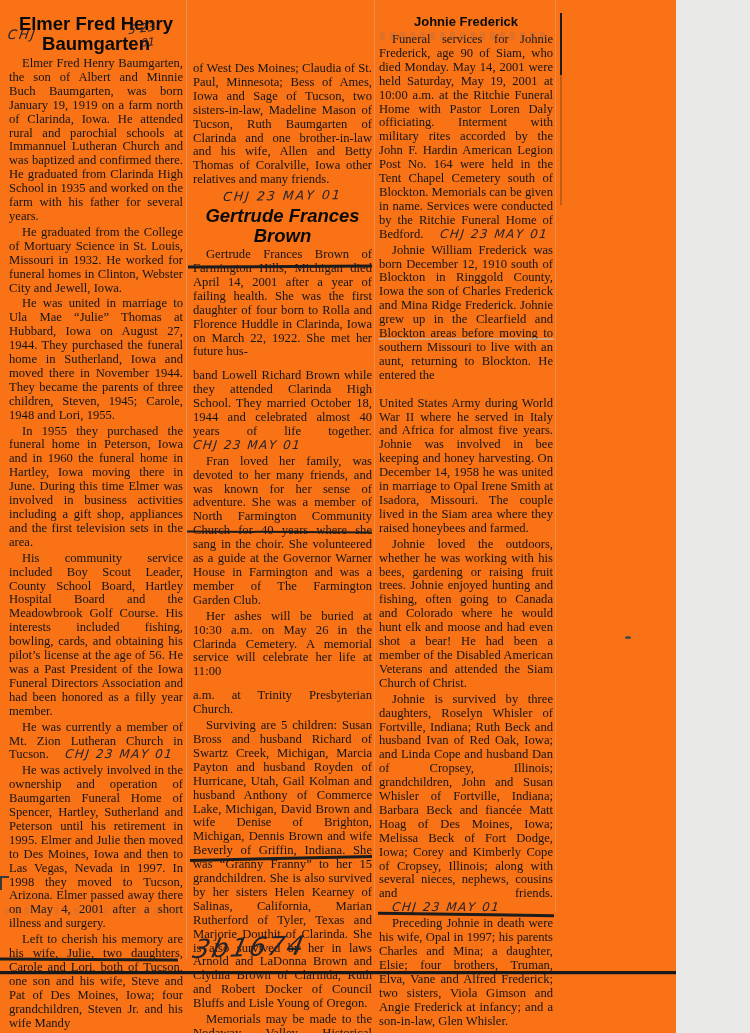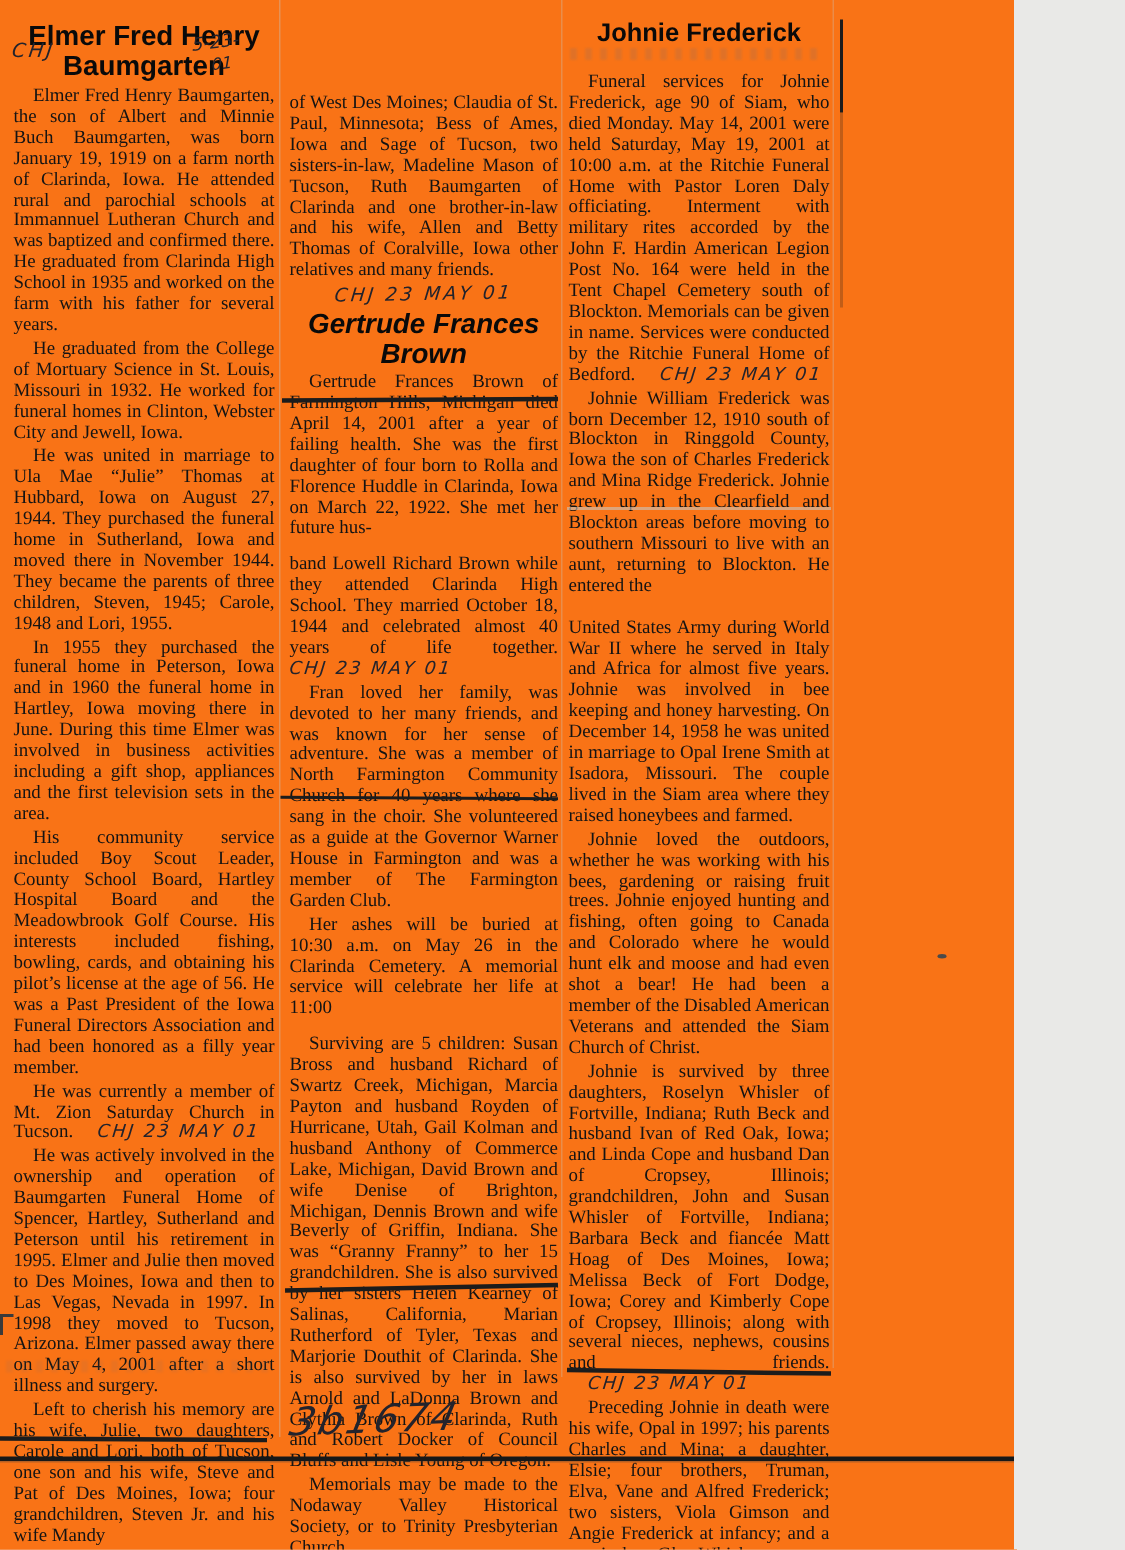--- a/index.html
+++ b/index.html
@@ -5,21 +5,21 @@
   html,body{margin:0;padding:0;}
   body{width:750px;height:1033px;background:#e9e9e7;font-family:"Liberation Serif",serif;}
   .page{position:absolute;top:0;left:0;width:676px;height:1033px;background:#f97316;overflow:hidden;}
   .col{position:absolute;font-family:"Liberation Serif",serif;font-size:12.6px;line-height:13.9px;
        color:#141414;text-align:justify;}
   .col p{margin:0 0 2px 0;text-indent:13px;}
   .col p.noindent{text-indent:0;}
   .headline{font-family:"Liberation Sans",sans-serif;font-weight:bold;color:#0a0a0a;
             text-align:center;text-indent:0;line-height:20px;}
   .headline.h1{font-size:18.5px;}
-  .headline.h3{font-size:17px;margin-bottom:16px;}
+  .headline.h3{font-size:13px;margin-bottom:1px;}
   .hand{font-family:"DejaVu Sans",sans-serif;font-style:italic;color:#23232c;}
   .stamp-inline{font-size:12px;letter-spacing:1.5px;white-space:nowrap;transform:skewX(-6deg);display:inline-block;}
   .stamp-center{font-size:12.5px;letter-spacing:2px;text-align:center;transform:skewX(-7deg) rotate(-1deg);margin:2px 0 3px 0;}
   .hand-abs{position:absolute;}
   .edge{position:absolute;background:#1c1c1c;}
   .edge-soft{position:absolute;background:#c6c6c2;}
   .gap8{height:8px;} .gap12{height:12px;}
   .punch{position:absolute;}
   .speck{position:absolute;background:#4a4a4a;border-radius:50%;}
   .ghost{position:absolute;height:8px;filter:blur(0.7px);opacity:.5;
@@ -37,21 +37,21 @@
 
   <div class="col" style="left:9px;top:14px;width:174px;">
     <div class="headline h1">Elmer Fred Henry</div>
     <div class="headline h1" style="margin-bottom:3px;">Baumgarten</div>
     <p>Elmer Fred Henry Baumgarten, the son of Albert and Minnie Buch Baumgarten, was born January 19, 1919 on a farm north of Clarinda, Iowa. He attended rural and parochial schools at Immannuel Lutheran Church and was baptized and confirmed there. He graduated from Clarinda High School in 1935 and worked on the farm with his father for several years.</p>
     <p>He graduated from the College of Mortuary Science in St. Louis, Missouri in 1932. He worked for funeral homes in Clinton, Webster City and Jewell, Iowa.</p>
     <p>He was united in marriage to Ula Mae “Julie” Thomas at Hubbard, Iowa on August 27, 1944. They purchased the funeral home in Sutherland, Iowa and moved there in November 1944. They became the parents of three children, Steven, 1945; Carole, 1948 and Lori, 1955.</p>
     <p>In 1955 they purchased the funeral home in Peterson, Iowa and in 1960 the funeral home in Hartley, Iowa moving there in June. During this time Elmer was involved in business activities including a gift shop, appliances and the first television sets in the area.</p>
     <p>His community service included Boy Scout Leader, County School Board, Hartley Hospital Board and the Meadowbrook Golf Course. His interests included fishing, bowling, cards, and obtaining his pilot’s license at the age of 56. He was a Past President of the Iowa Funeral Directors Association and had been honored as a filly year member.</p>
     <p>
-      <span>He was currently a member of Mt. Zion Saturday Church in Tucson.</span>
+      <span>He was currently a member of Mt. Zion Lutheran Church in Tucson.</span>
       <span class="hand stamp-inline">CHJ 23 MAY 01</span>
     </p>
     <p>He was actively involved in the ownership and operation of Baumgarten Funeral Home of Spencer, Hartley, Sutherland and Peterson until his retirement in 1995. Elmer and Julie then moved to Des Moines, Iowa and then to Las Vegas, Nevada in 1997. In 1998 they moved to Tucson, Arizona. Elmer passed away there on May 4, 2001 after a short illness and surgery.</p>
     <p>Left to cherish his memory are his wife, Julie, two daughters, Carole and Lori, both of Tucson, one son and his wife, Steve and Pat of Des Moines, Iowa; four grandchildren, Steven Jr. and his wife Mandy</p>
   </div>
 
   <div class="hand hand-abs" style="left:8px;top:27px;font-size:13px;letter-spacing:2px;transform:skewX(-8deg);">CHJ</div>
   <div class="hand hand-abs" style="left:128px;top:21px;font-size:12px;transform:rotate(-7deg) skewX(-6deg);">5-23-</div>
   <div class="hand hand-abs" style="left:141px;top:36px;font-size:11px;transform:rotate(-7deg) skewX(-6deg);">01</div>
 
@@ -61,20 +61,21 @@
     <div class="headline h1" style="margin-bottom:2px;font-style:italic;">Gertrude Frances Brown</div>
     <p>Gertrude Frances Brown of Farmington Hills, Michigan died April 14, 2001 after a year of failing health. She was the first daughter of four born to Rolla and Florence Huddle in Clarinda, Iowa on March 22, 1922. She met her future hus-</p>
     <div class="gap8"></div>
     <p class="noindent">
       <span>band Lowell Richard Brown while they attended Clarinda High School. They married October 18, 1944 and celebrated almost 40 years of life together.</span>
       <span class="hand stamp-inline">CHJ 23 MAY 01</span>
     </p>
     <p>Fran loved her family, was devoted to her many friends, and was known for her sense of adventure. She was a member of North Farmington Community Church for 40 years where she sang in the choir. She volunteered as a guide at the Governor Warner House in Farmington and was a member of The Farmington Garden Club.</p>
     <p>Her ashes will be buried at 10:30 a.m. on May 26 in the Clarinda Cemetery. A memorial service will celebrate her life at 11:00</p>
     <div class="gap8"></div>
+    <p class="noindent">a.m. at Trinity Presbyterian Church.</p>
     <p>Surviving are 5 children: Susan Bross and husband Richard of Swartz Creek, Michigan, Marcia Payton and husband Royden of Hurricane, Utah, Gail Kolman and husband Anthony of Commerce Lake, Michigan, David Brown and wife Denise of Brighton, Michigan, Dennis Brown and wife Beverly of Griffin, Indiana. She was “Granny Franny” to her 15 grandchildren. She is also survived by her sisters Helen Kearney of Salinas, California, Marian Rutherford of Tyler, Texas and Marjorie Douthit of Clarinda. She is also survived by her in laws Arnold and LaDonna Brown and Clythia Brown of Clarinda, Ruth and Robert Docker of Council Bluffs and Lisle Young of Oregon.</p>
     <p>Memorials may be made to the Nodaway Valley Historical Society, or to Trinity Presbyterian Church.</p>
   </div>
 
   <div class="col" style="left:379px;top:12px;width:174px;">
     <div class="headline h3">Johnie Frederick</div>
     <p>
       <span>Funeral services for Johnie Frederick, age 90 of Siam, who died Monday. May 14, 2001 were held Saturday, May 19, 2001 at 10:00 a.m. at the Ritchie Funeral Home with Pastor Loren Daly officiating. Interment with military rites accorded by the John F. Hardin American Legion Post No. 164 were held in the Tent Chapel Cemetery south of Blockton. Memorials can be given in name. Services were conducted by the Ritchie Funeral Home of Bedford.</span>
       <span class="hand stamp-inline">CHJ 23 MAY 01</span>
     </p>

